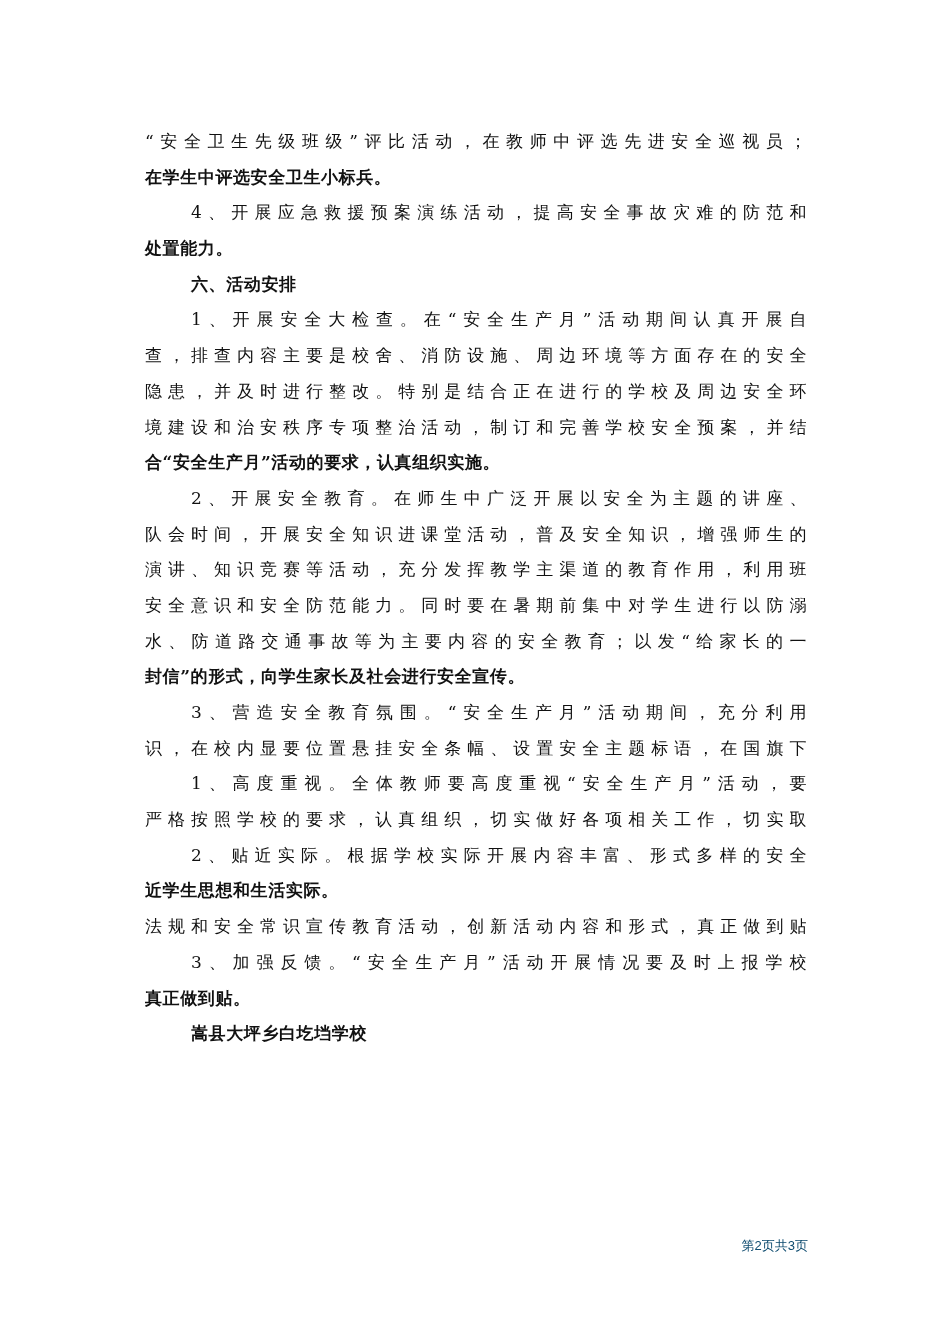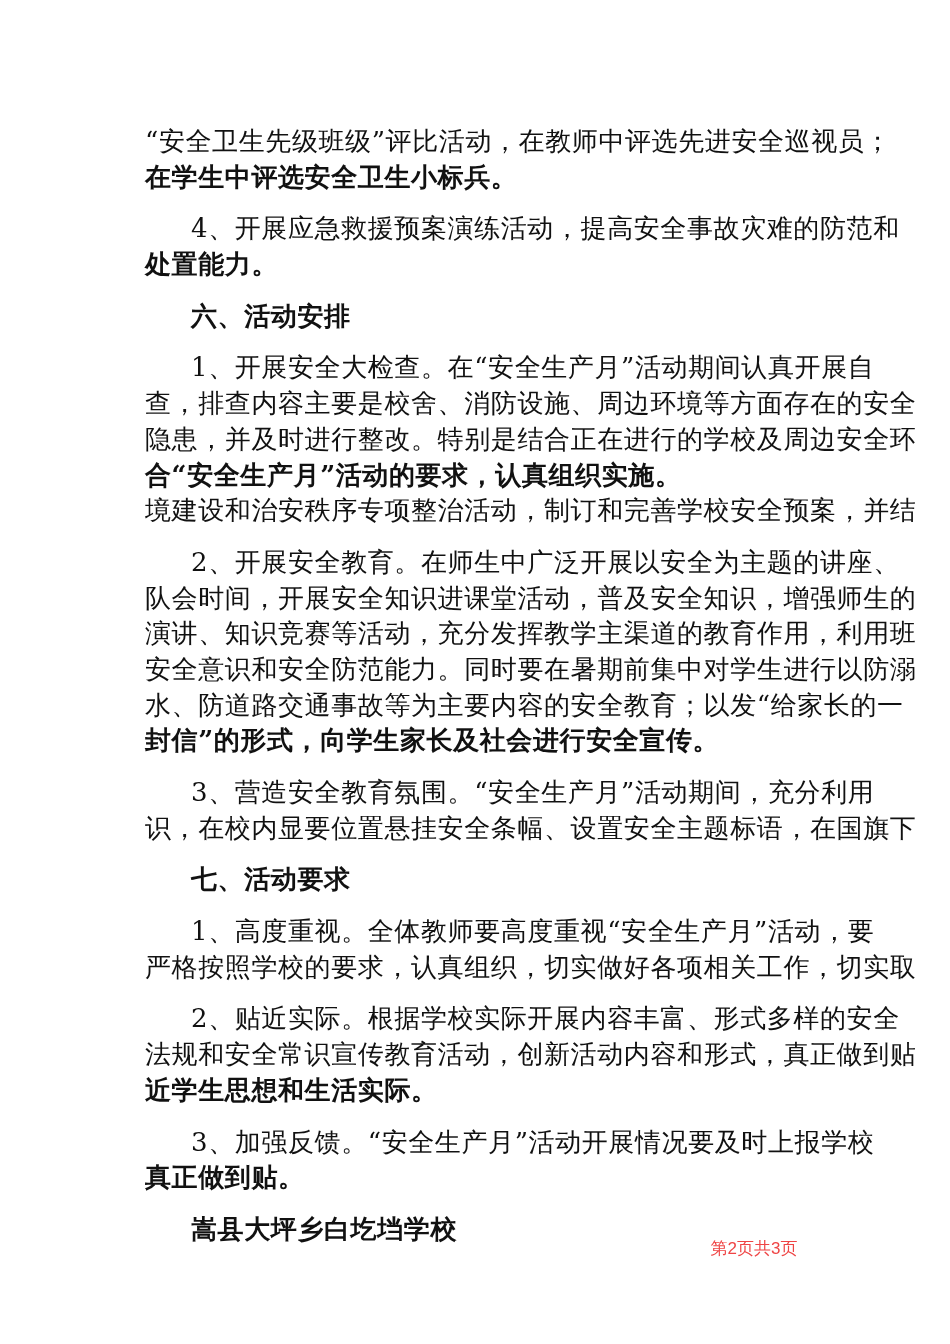--- a/index.html
+++ b/index.html
@@ -1,51 +1,50 @@
 <!DOCTYPE html>
 <html><head>
 <meta charset="utf-8">
 <style>
   html, body { margin:0; padding:0; background:#ffffff; }
   body { width:950px; height:1344px; position:relative; overflow:hidden;
          font-family: "DejaVu Serif", "Liberation Serif", serif; color:#111; }
   .page { position:absolute; left:145px; top:124px; width:662px; }
-  .line { height:35.7px; line-height:35.7px; font-size:26px; white-space:nowrap;
+  .line { height:35.7px; line-height:35.7px; font-size:17px; white-space:nowrap;
           letter-spacing:0.6px; text-align:justify; text-align-last:justify; }
   .line.last { text-align-last:left;font-weight:bold; }
-  .indent { padding-left:46px;margin-top:16px; }
-  .footer { position:absolute; left:700px; top:1237px; width:108px; text-align:center;
-            font-family:"Liberation Sans","DejaVu Sans",sans-serif; font-size:17px; color:#ef4444; }
+  .indent { padding-left:46px; }
+  .footer { position:absolute; left:700px; top:1237px; width:108px; text-align:right;
+            font-family:"Liberation Sans","DejaVu Sans",sans-serif; font-size:13px; color:#0c4a6e; }
 </style>
 </head>
 <body>
 
 <div class="page" id="body">
     <div class="line">“安全卫生先级班级”评比活动，在教师中评选先进安全巡视员；</div>
     <div class="line last">在学生中评选安全卫生小标兵。</div>
     <div class="line indent">4、开展应急救援预案演练活动，提高安全事故灾难的防范和</div>
     <div class="line last">处置能力。</div>
     <div class="line indent last">六、活动安排</div>
     <div class="line indent">1、开展安全大检查。在“安全生产月”活动期间认真开展自</div>
     <div class="line">查，排查内容主要是校舍、消防设施、周边环境等方面存在的安全</div>
     <div class="line">隐患，并及时进行整改。特别是结合正在进行的学校及周边安全环</div>
+    <div class="line">境建设和治安秩序专项整治活动，制订和完善学校安全预案，并结</div>
     <div class="line last">合“安全生产月”活动的要求，认真组织实施。</div>
-    <div class="line">境建设和治安秩序专项整治活动，制订和完善学校安全预案，并结</div>
     <div class="line indent">2、开展安全教育。在师生中广泛开展以安全为主题的讲座、</div>
     <div class="line">队会时间，开展安全知识进课堂活动，普及安全知识，增强师生的</div>
     <div class="line">演讲、知识竞赛等活动，充分发挥教学主渠道的教育作用，利用班</div>
     <div class="line">安全意识和安全防范能力。同时要在暑期前集中对学生进行以防溺</div>
     <div class="line">水、防道路交通事故等为主要内容的安全教育；以发“给家长的一</div>
     <div class="line last">封信”的形式，向学生家长及社会进行安全宣传。</div>
     <div class="line indent">3、营造安全教育氛围。“安全生产月”活动期间，充分利用</div>
     <div class="line">识，在校内显要位置悬挂安全条幅、设置安全主题标语，在国旗下</div>
-    <div class="line indent last">七、活动要求</div>
     <div class="line indent">1、高度重视。全体教师要高度重视“安全生产月”活动，要</div>
     <div class="line">严格按照学校的要求，认真组织，切实做好各项相关工作，切实取</div>
     <div class="line indent">2、贴近实际。根据学校实际开展内容丰富、形式多样的安全</div>
+    <div class="line last">近学生思想和生活实际。</div>
     <div class="line">法规和安全常识宣传教育活动，创新活动内容和形式，真正做到贴</div>
-    <div class="line last">近学生思想和生活实际。</div>
     <div class="line indent">3、加强反馈。“安全生产月”活动开展情况要及时上报学校</div>
     <div class="line last">真正做到贴。</div>
     <div class="line indent last">嵩县大坪乡白圪垱学校</div>
   </div>
 
 <div class="footer">第2页共3页</div>
 
 </body></html>

